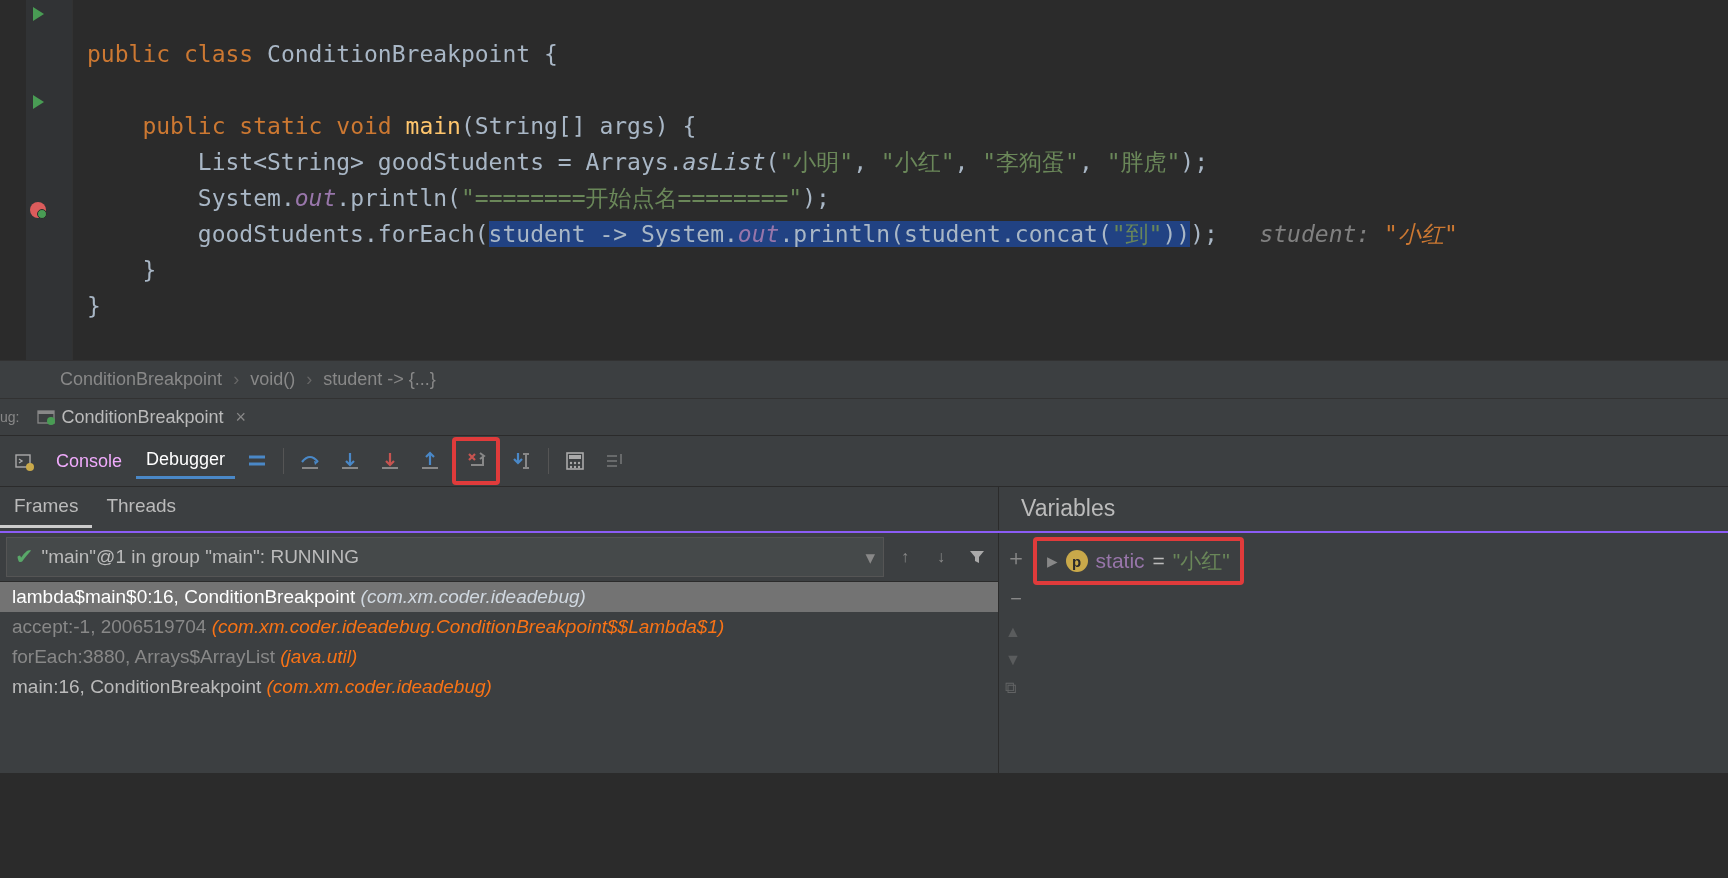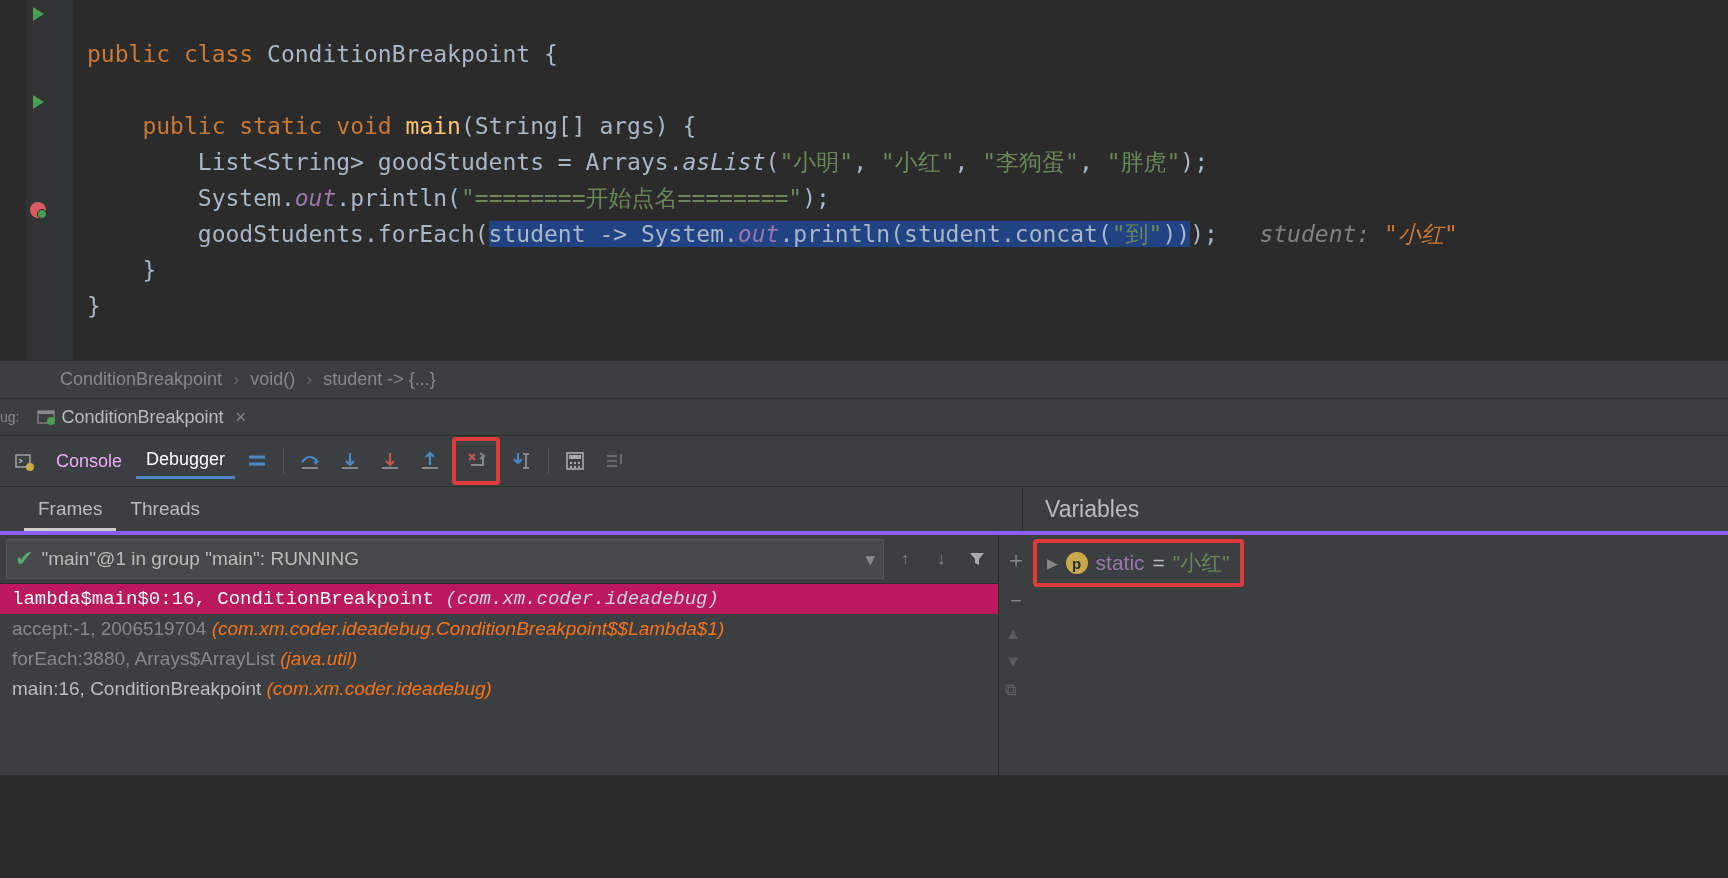--- a/index.html
+++ b/index.html
@@ -141,24 +141,23 @@
     border-bottom: 3px solid #4a88c7;
   }
   .redbox {
     border: 4px solid #e03b3b;
     border-radius: 4px;
     padding: 2px;
   }
 
   .subtabs {
     display: flex;
-    align-items: flex-end;
+    align-items: flex-start;
     height: 44px;
-    border-bottom: 4px solid #8b5cf6;
-    padding-left: 24px;
+    border-bottom: 2px solid #8b5cf6;
   }
   .subtab {
     padding: 8px 14px;
     color: #bbb;
     font-size: 19px;
     cursor: pointer;
   }
   .subtab.active { border-bottom: 3px solid #ccc; }
   .vars-label {
     flex:1;
@@ -209,21 +208,21 @@
   }
   .frame {
     padding: 4px 12px;
     font-size: 19px;
     color: #bbb;
     white-space: nowrap;
     overflow: hidden;
     text-overflow: ellipsis;
   }
   .frame .pkg { color: #f97316; font-style: italic; }
-  .frame.selected { background: #be185d; color: #fff; font-family: Liberation Mono, monospace; }
+  .frame.selected { background: #737373; color: #fff; }
   .frame.selected .pkg { color: #d0d8e0; }
   .frame.lib { color: #888; }
 
   .vars-col {
     flex: 1;
     display:flex;
     padding: 4px 0 0 6px;
   }
   .vars-tools {
     display:flex;

